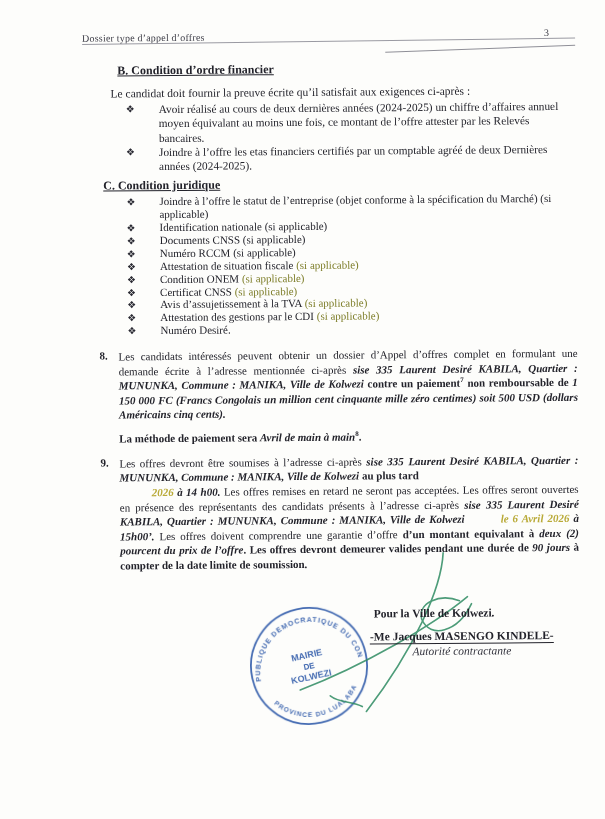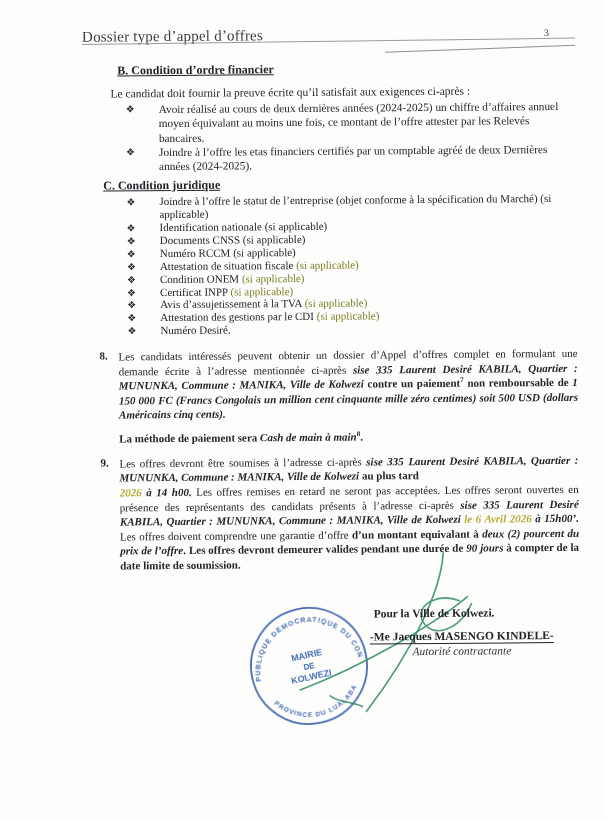--- a/index.html
+++ b/index.html
@@ -6,21 +6,21 @@
   .page{
     position:relative;width:605px;height:819px;margin:0 auto;
     background:#fdfdfb;overflow:hidden;
     font-family:"Liberation Serif",serif;color:#23232b;
     box-shadow:0 0 6px rgba(0,0,0,.25);
   }
   .tilt{position:absolute;inset:0;transform:rotate(-0.45deg);transform-origin:50% 50%;}
 
   
   .hdr{position:absolute;left:85px;right:27px;top:26px;height:30px;}
-  .hdr-title{font-size:15px;color:#3c3c46;letter-spacing:.2px;}
+  .hdr-title{font-size:10px;color:#3c3c46;letter-spacing:.2px;}
   .hdr-page{position:absolute;right:26px;top:3px;font-size:10px;color:#3c3c46;}
   .rule-a{position:absolute;left:0;right:0;top:15px;height:1px;background:#9a9aa2;transform:rotate(-.3deg);}
   .rule-b{position:absolute;right:0;top:21px;width:190px;height:1px;background:#8f8f97;transform:rotate(-1.6deg);transform-origin:100% 50%;}
 
   
   .main{position:absolute;left:85px;right:27px;top:62px;}
   .h-b{margin:0 0 9px 35px;font-size:12px;font-weight:bold;text-decoration:underline;}
   .h-c{margin:4px 0 2px 20px;font-size:12px;font-weight:bold;text-decoration:underline;}
   .intro{margin:0 0 3px 28px;font-size:11.5px;}
   ul.blist{list-style:none;margin:0 0 0 43px;padding:0;font-size:11.3px;line-height:1.27;}
@@ -30,21 +30,21 @@
   .marker{flex:none;width:33px;font-size:10px;padding-top:1px;color:#2a2a33;}
   .li-text{flex:1;}
   .num-item{display:flex;margin:12px 0 0 15px;}
   .num{flex:none;width:19px;font-weight:bold;font-size:11px;}
   .num-item p{margin:0;flex:1;text-align:justify;font-size:11px;line-height:1.32;}
   .method{margin:10px 0 0 34px;font-size:11px;}
 
   
   .r-b{font-weight:bold;}
   .r-i{font-style:italic;}
-  .r-y{color:#b9aa38;font-style:italic;font-weight:bold;}
+  .r-y{color:#b9aa38;font-style:italic;font-weight:bold;margin-left:32px;}
   .r-g{color:#7e7e2a;text-align:center;}
   sup.r-sup{font-size:7px;font-weight:bold;vertical-align:super;line-height:0;}
 
   
   .sig{position:absolute;left:330px;top:608px;width:252px;font-size:11.5px;}
   .sig-for{margin:0 0 0 42px;font-weight:bold;}
   .sig-name{margin:11px 0 0 8px;font-weight:bold;text-align:center;}
   .sig-name span{border-bottom:1.2px solid #23232b;padding-bottom:1px;}
   .sig-role{margin:3px 0 0 8px;text-align:center;font-style:italic;color:#33333d;}
 
@@ -102,41 +102,41 @@
         <li>
             <span class="marker">❖</span>
             <span class="li-text"><span>Attestation de situation fiscale </span><span class="r-g">(si applicable)</span></span>
           </li>
         <li>
             <span class="marker">❖</span>
             <span class="li-text"><span>Condition ONEM </span><span class="r-g">(si applicable)</span></span>
           </li>
         <li>
             <span class="marker">❖</span>
-            <span class="li-text"><span>Certificat INPP </span><span class="r-g">(si applicable)</span></span>
+            <span class="li-text"><span>Certificat CNSS </span><span class="r-g">(si applicable)</span></span>
           </li>
         <li>
             <span class="marker">❖</span>
             <span class="li-text"><span>Avis d’assujetissement à la TVA </span><span class="r-g">(si applicable)</span></span>
           </li>
         <li>
             <span class="marker">❖</span>
             <span class="li-text"><span>Attestation des gestions par le CDI </span><span class="r-g">(si applicable)</span></span>
           </li>
         <li>
             <span class="marker">❖</span>
             <span class="li-text"><span>Numéro Desiré.</span></span>
           </li>
       </ul>
 
       <div class="num-item">
         <span class="num">8.</span>
         <p><span>Les candidats intéressés peuvent obtenir un dossier d’Appel d’offres complet en formulant une demande écrite à l’adresse mentionnée ci-après </span><span class="r-b r-i">sise 335 Laurent Desiré KABILA, Quartier : MUNUNKA, Commune : MANIKA, Ville de Kolwezi</span><span class="r-b"> contre un paiement</span><sup class="r-sup">7</sup><span class="r-b"> non remboursable de </span><span class="r-b r-i">1 150 000 FC (Francs Congolais  un million cent cinquante mille zéro centimes) soit 500  USD (dollars Américains cinq cents).</span></p>
       </div>
-      <p class="method"><span class="r-b">La méthode de paiement sera </span><span class="r-b r-i">Cash de main à main</span><sup class="r-sup">8</sup><span class="r-b">.</span></p>
+      <p class="method"><span class="r-b">La méthode de paiement sera </span><span class="r-b r-i">Avril de main à main</span><sup class="r-sup">8</sup><span class="r-b">.</span></p>
 
       <div class="num-item">
         <span class="num">9.</span>
         <p><span>Les offres devront être soumises à l’adresse ci-après </span><span class="r-b r-i">sise 335 Laurent Desiré KABILA, Quartier : MUNUNKA, Commune : MANIKA, Ville de Kolwezi</span><span class="r-b"> au plus tard</span><br><span class="r-y">2026</span><span class="r-b r-i"> à 14 h00.</span><span> Les offres remises en retard ne seront pas acceptées. Les offres seront ouvertes en présence des représentants des candidats présents à l’adresse ci-après </span><span class="r-b r-i">sise 335 Laurent Desiré KABILA, Quartier : MUNUNKA, Commune : MANIKA, Ville de Kolwezi </span><span class="r-y">le 6 Avril 2026</span><span class="r-b r-i"> à 15h00’.</span><span> Les offres doivent comprendre une garantie d’offre </span><span class="r-b">d’un montant equivalant à </span><span class="r-b r-i">deux (2) pourcent du prix de l’offre</span><span class="r-b">. Les offres devront demeurer valides pendant une durée de </span><span class="r-b r-i">90 jours</span><span class="r-b"> à compter de la date limite de soumission.</span></p>
       </div>
 
     </div>
 
     <svg class="stamp" viewBox="0 0 132 132">
       <defs>

